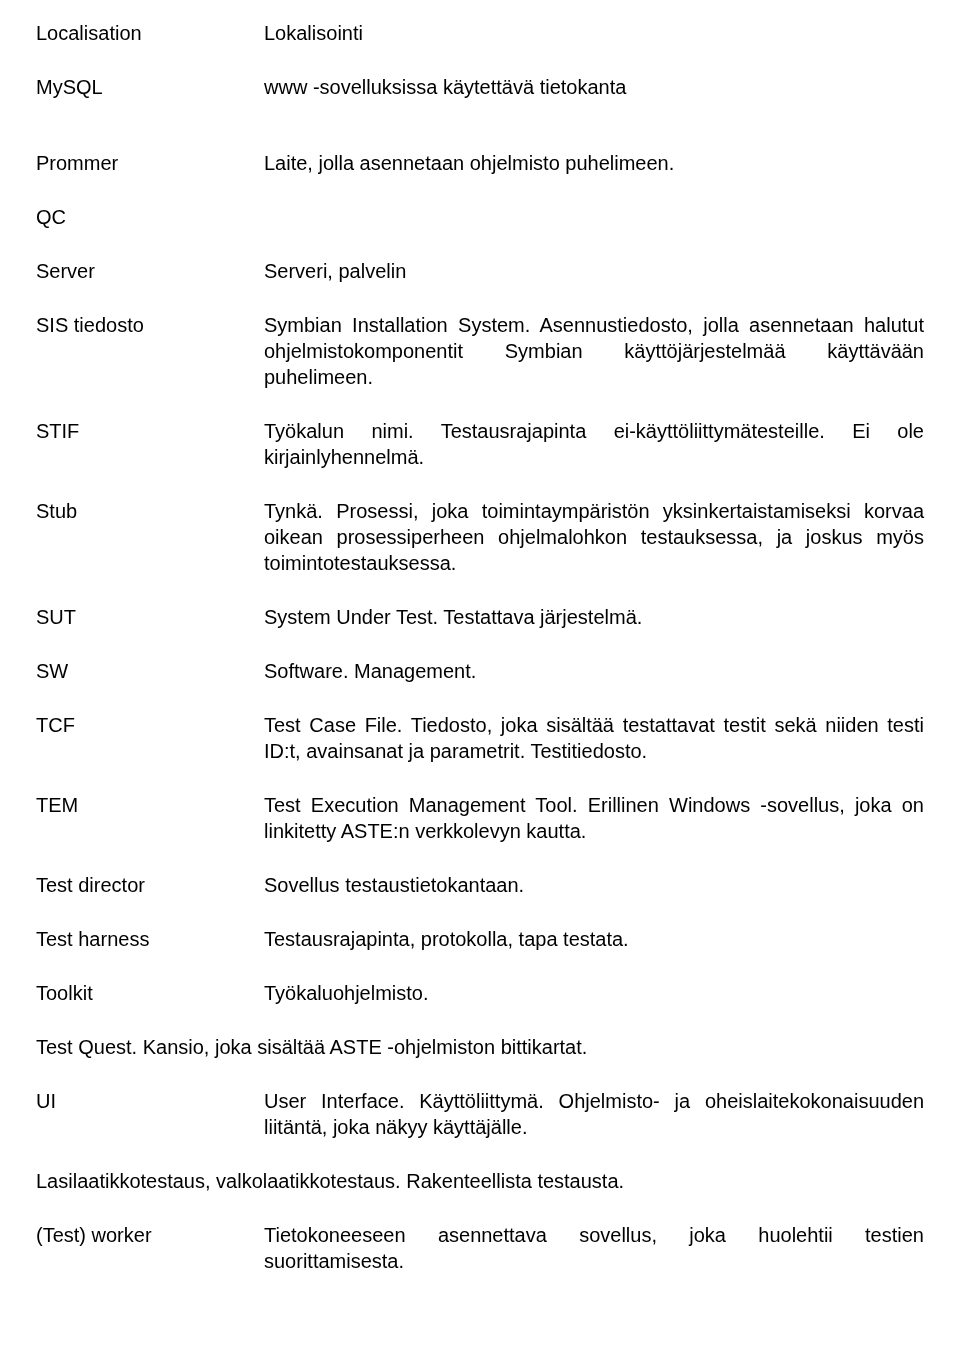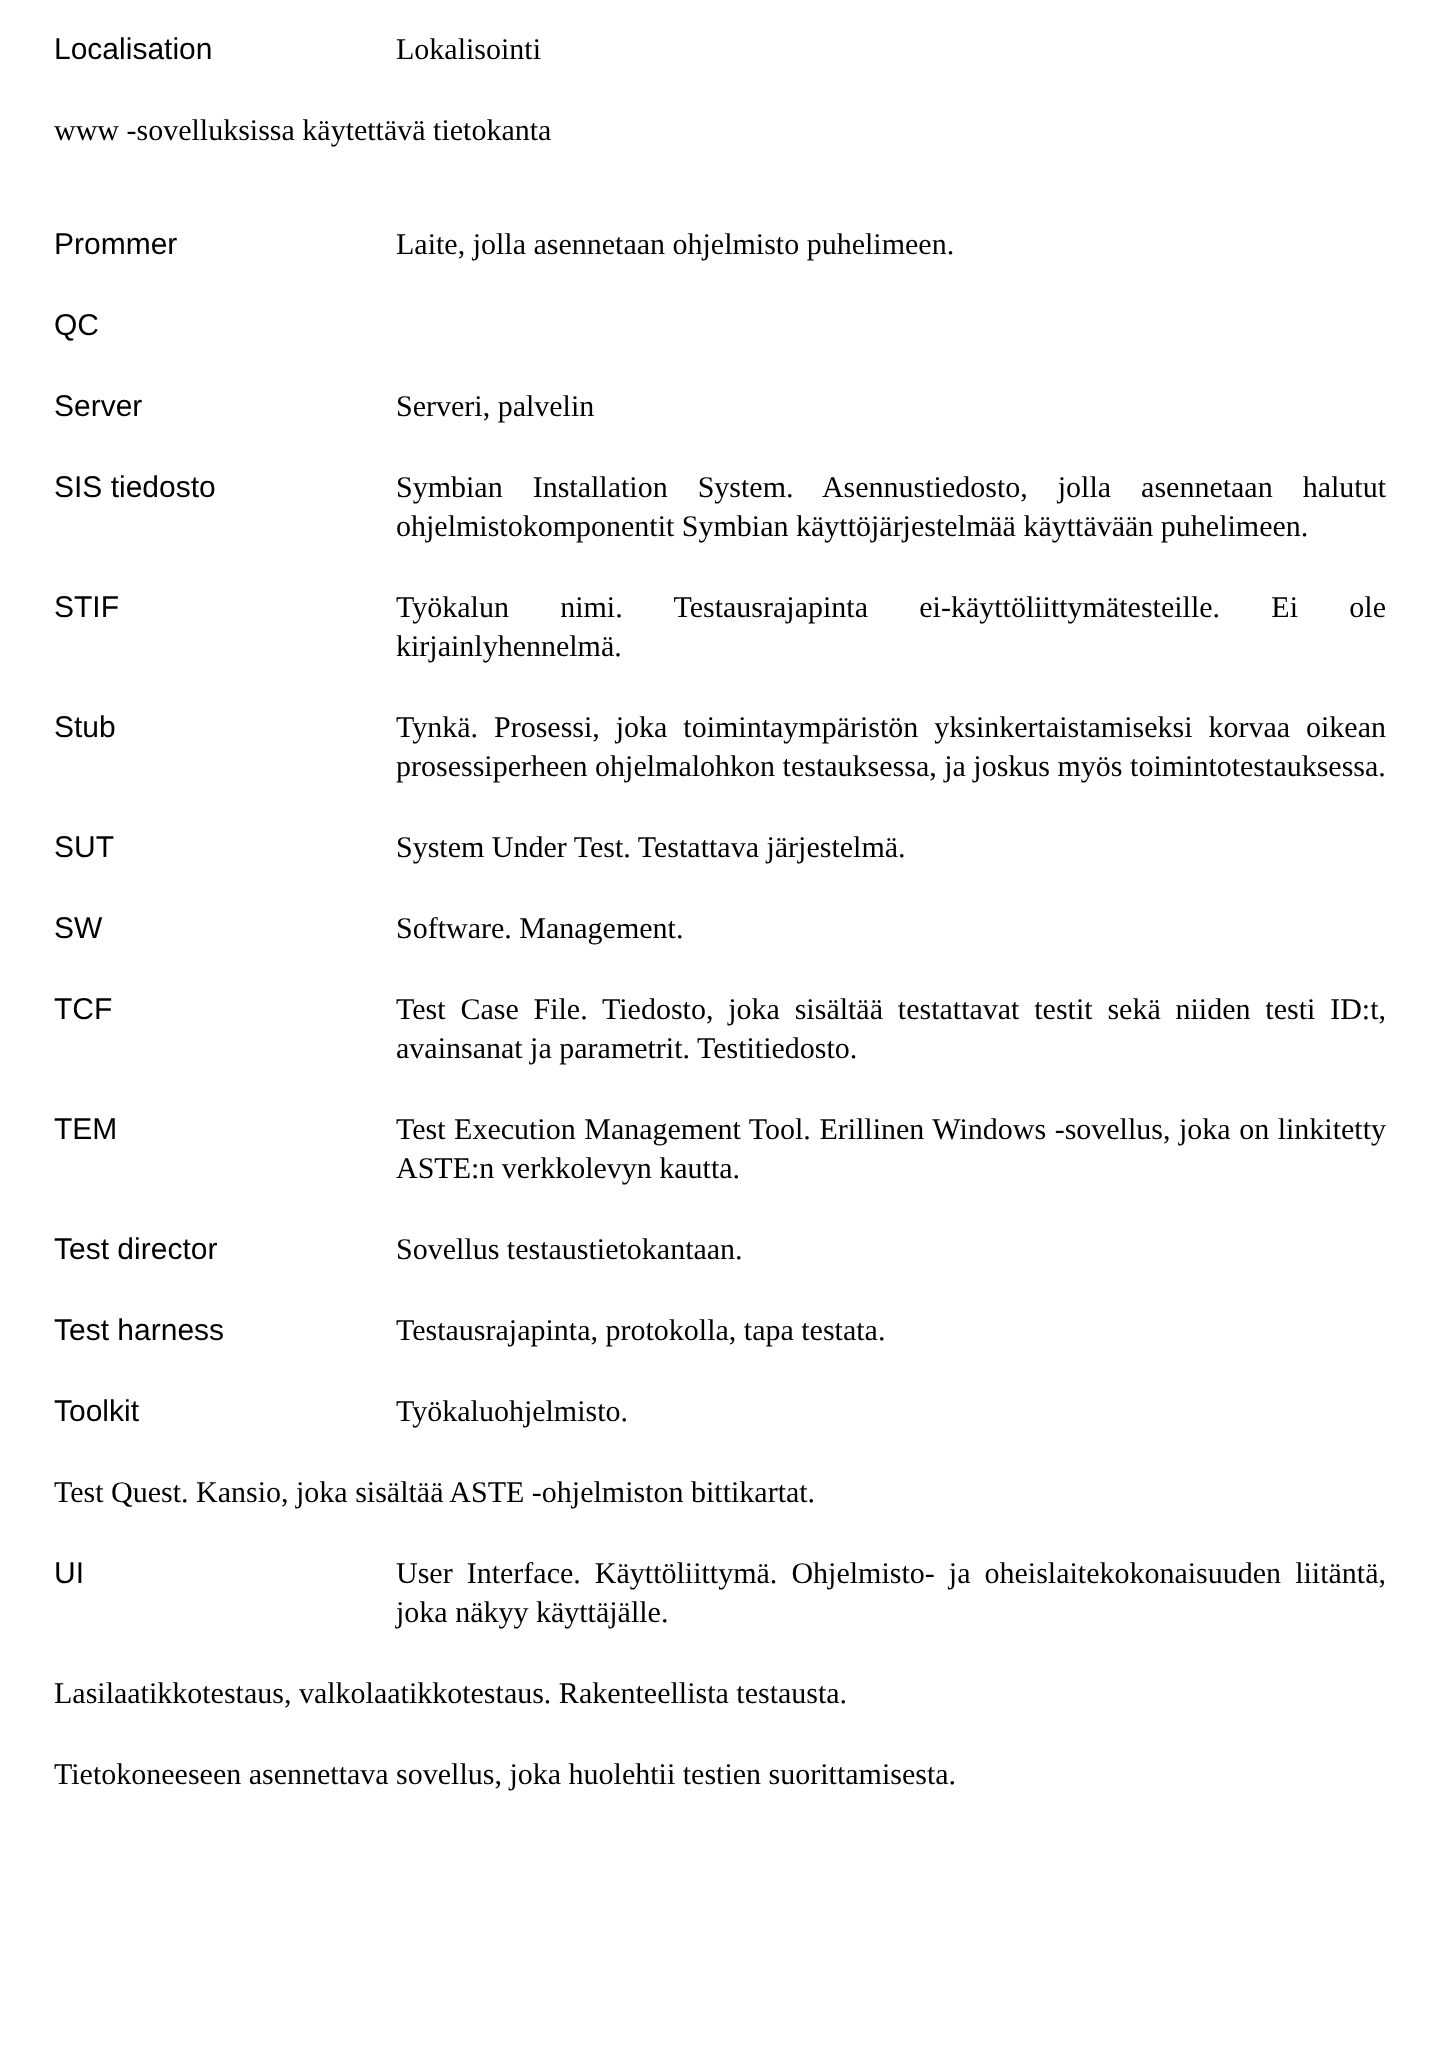--- a/index.html
+++ b/index.html
@@ -19,39 +19,39 @@
     align-items: flex-start;
     margin-bottom: 28px;
   }
   .gap-large { margin-bottom: 50px; }
   .term {
     flex: 0 0 216px;
     padding-right: 12px;
   }
   .def {
     flex: 1 1 auto;
-    font-family: Liberation Serif, serif;
   }
   .justify {
     text-align: justify;
     text-justify: inter-word;
   }
   .just-last-left {
     text-align-last: left;
   }
 </style>
 </head>
 <body>
 
 <div id="glossary">
     <div class="row">
       <div class="term">Localisation</div>
       <div class="def">Lokalisointi</div>
     </div>
     <div class="row gap-large">
+      <div class="term">MySQL</div>
       <div class="def">www -sovelluksissa käytettävä tietokanta</div>
     </div>
     <div class="row">
       <div class="term">Prommer</div>
       <div class="def">Laite, jolla asennetaan ohjelmisto puhelimeen.</div>
     </div>
     <div class="row">
       <div class="term">QC</div>
     </div>
     <div class="row">
@@ -102,15 +102,16 @@
       <div class="def">Test Quest. Kansio, joka sisältää ASTE -ohjelmiston bittikartat.</div>
     </div>
     <div class="row">
       <div class="term">UI</div>
       <div class="def justify just-last-left">User Interface. Käyttöliittymä. Ohjelmisto- ja oheislaitekokonaisuuden liitäntä, joka näkyy käyttäjälle.</div>
     </div>
     <div class="row">
       <div class="def justify just-last-left">Lasilaatikkotestaus, valkolaatikkotestaus. Rakenteellista testausta.</div>
     </div>
     <div class="row">
+      <div class="term">(Test) worker</div>
       <div class="def justify just-last-left">Tietokoneeseen asennettava sovellus, joka huolehtii testien suorittamisesta.</div>
     </div>
   </div>
 
 </body></html>

